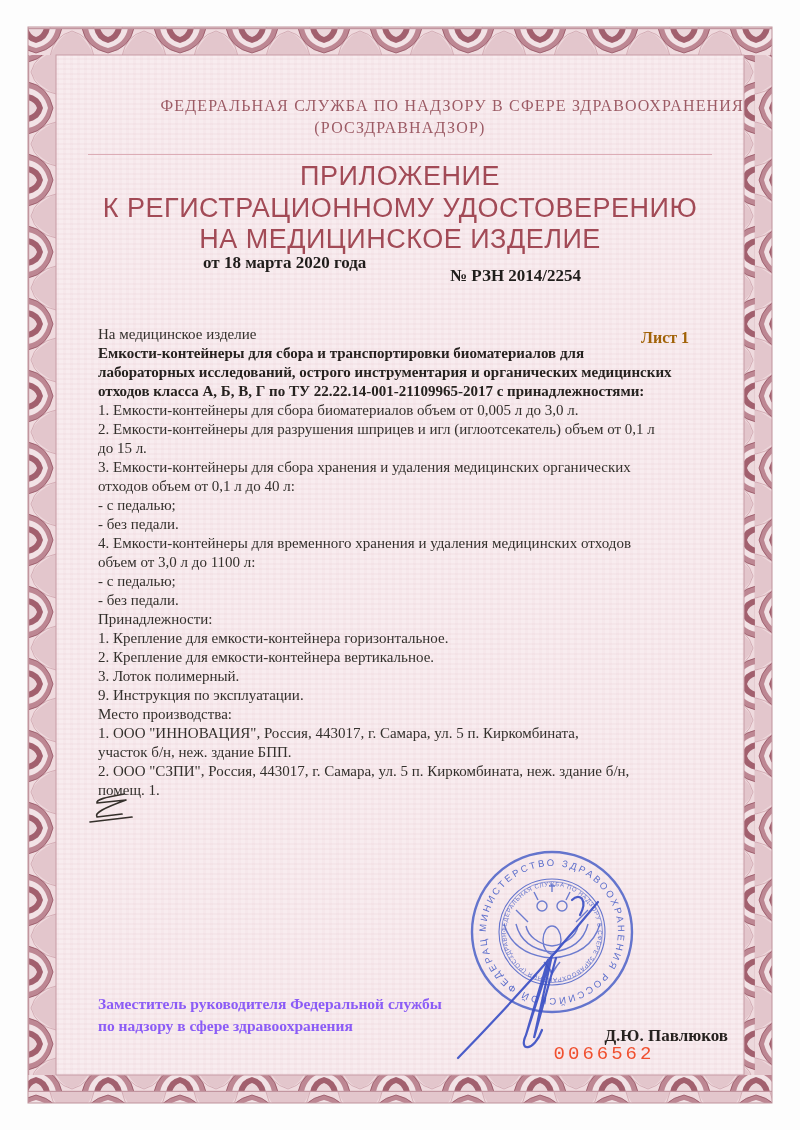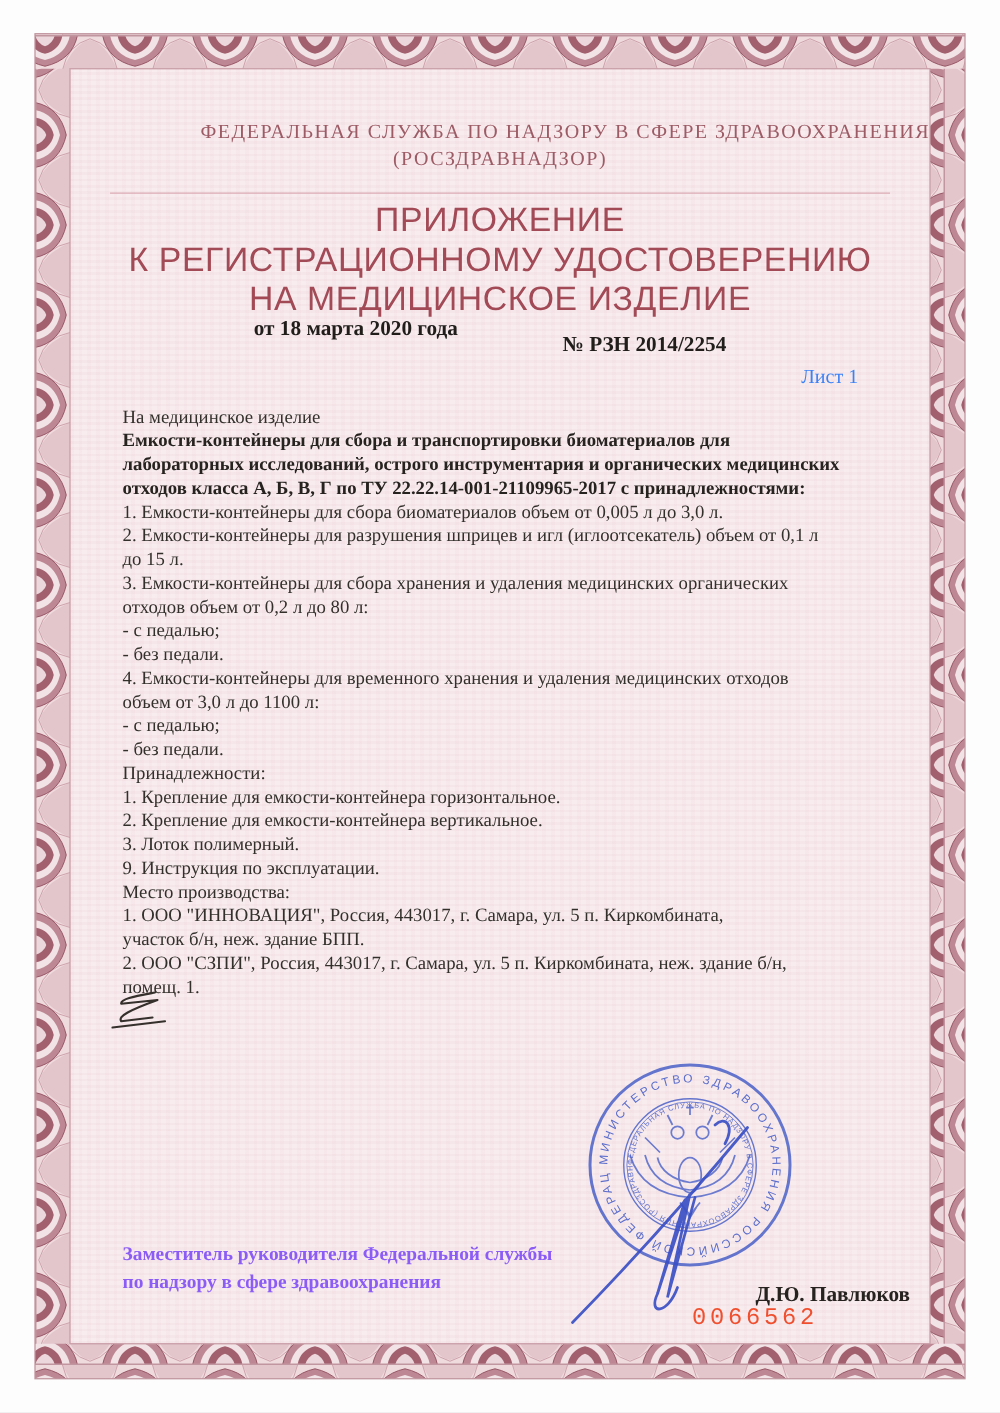--- a/index.html
+++ b/index.html
@@ -20,21 +20,21 @@
   .agency{
     font-size:16px;letter-spacing:1.2px;color:#9c5b65;
     font-family:"Liberation Serif","DejaVu Serif",serif;
   }
   .rule{position:absolute;left:88px;top:154px;width:624px;height:1px;background:#dcadb6;}
   .title{
     font-family:"Liberation Sans","DejaVu Sans",sans-serif;
     font-weight:normal;font-size:27px;color:#a24a56;letter-spacing:0.5px;
   }
   .boldline{font-weight:bold;color:#201d1b;font-size:17px;}
-  .sheet{font-weight:normal;color:#3b82f6;font-size:16px;}
+  .sheet{font-weight:bold;color:#a16207;font-size:16px;margin-top:36px;}
   .body-block{
     position:absolute;left:98px;top:325px;width:650px;
     font-size:15px;color:#33302c;
   }
   .body-block .ln{height:19px;line-height:19px;white-space:nowrap;}
   .body-block .b{font-weight:bold;color:#26221f;}
   .sig-label{font-weight:bold;font-size:15.5px;color:#8b5cf6;}
   .sig-name{
     position:absolute;left:480px;top:1026px;width:248px;text-align:right;
     font-weight:bold;font-size:17px;color:#26221f;white-space:nowrap;
@@ -106,21 +106,21 @@
 
   <div class="body-block">
     <div class="ln">На медицинское изделие</div>
     <div class="ln b">Емкости-контейнеры для сбора и транспортировки биоматериалов для</div>
     <div class="ln b">лабораторных исследований, острого инструментария и органических медицинских</div>
     <div class="ln b">отходов класса А, Б, В, Г по ТУ 22.22.14-001-21109965-2017 с принадлежностями:</div>
     <div class="ln">1. Емкости-контейнеры для сбора биоматериалов объем от 0,005 л до 3,0 л.</div>
     <div class="ln">2. Емкости-контейнеры для разрушения шприцев и игл (иглоотсекатель) объем от 0,1 л</div>
     <div class="ln">до 15 л.</div>
     <div class="ln">3. Емкости-контейнеры для сбора хранения и удаления медицинских органических</div>
-    <div class="ln">отходов объем от 0,2 л до 80 л:</div>
+    <div class="ln">отходов объем от 0,1 л до 40 л:</div>
     <div class="ln">- с педалью;</div>
     <div class="ln">- без педали.</div>
     <div class="ln">4. Емкости-контейнеры для временного хранения и удаления медицинских отходов</div>
     <div class="ln">объем от 3,0 л до 1100 л:</div>
     <div class="ln">- с педалью;</div>
     <div class="ln">- без педали.</div>
     <div class="ln">Принадлежности:</div>
     <div class="ln">1. Крепление для емкости-контейнера горизонтальное.</div>
     <div class="ln">2. Крепление для емкости-контейнера вертикальное.</div>
     <div class="ln">3. Лоток полимерный.</div>

